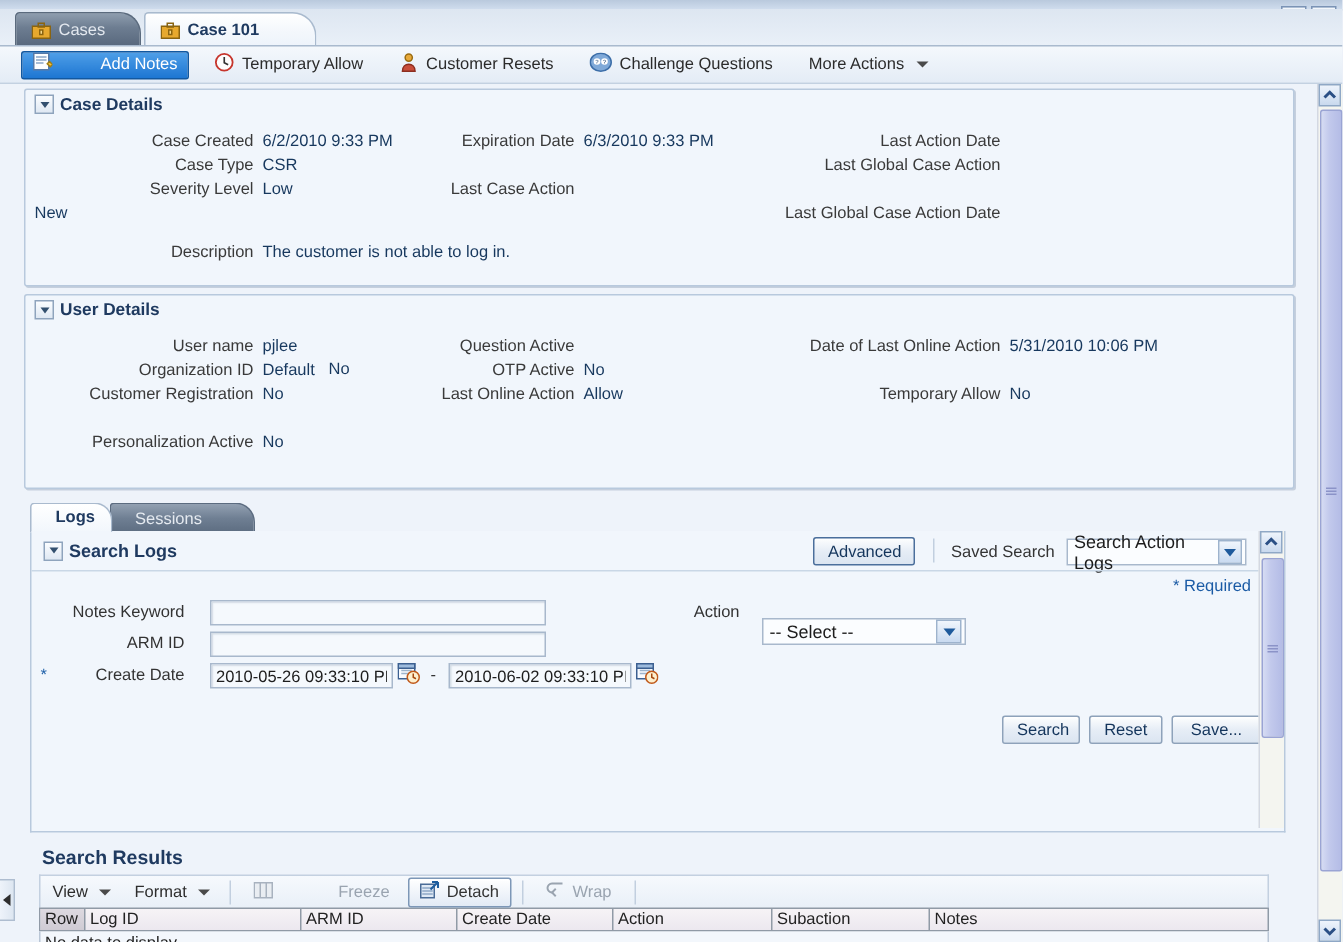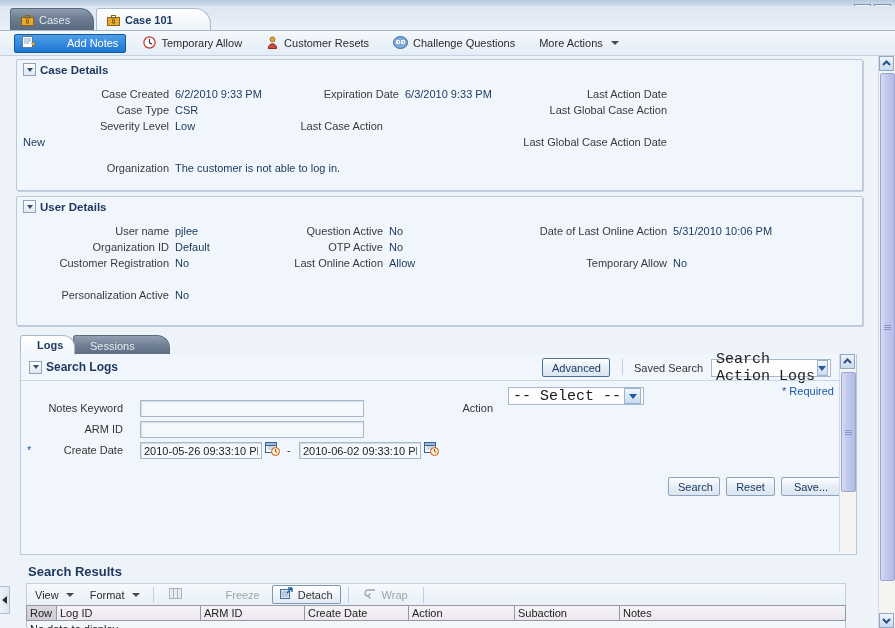--- a/index.html
+++ b/index.html
@@ -168,21 +168,21 @@
     border: 1px solid #8ea2ba;
     background: linear-gradient(to bottom,#fdfefe 0%,#e6edf6 50%,#dbe5f1 100%);
     font-family: "Liberation Sans", sans-serif; font-size: 11px;
     color: #14355c; height: 19px; padding: 0 9px; cursor: pointer;
     border-radius: 2px;
     box-shadow: 0 1px 0 rgba(255,255,255,0.8) inset;
   }
   .sel {
     border: 1px solid #a8b8cc; background: #fbfdff;
     height: 18px; box-sizing: border-box;
-    font-family: Liberation Mono, monospace; font-size: 15px;
+    font-family: Liberation Sans, sans-serif; font-size: 12px;
     color: #1d1d1d;
     display: flex; align-items: center; justify-content: space-between;
     padding: 0 2px 0 4px; cursor: pointer;
   }
   .sel-arrow {
     width: 15px; height: 14px;
     background: linear-gradient(to bottom,#f0f6fd,#c9daf0);
     border: 1px solid #9db3cd;
     display: flex; align-items: center; justify-content: center;
   }
@@ -370,26 +370,26 @@
           <span class="fvalue">CSR</span>
         </div>
         <div class="frow" style="left:0; top:41px;">
           <span class="flabel" style="width:152px;">Severity Level</span>
           <span class="fvalue">Low</span>
         </div>
         <div class="frow" style="left:0; top:57px;">
           <span class="fvalue">New</span>
         </div>
         <div class="frow" style="left:0; top:83px;">
-          <span class="flabel" style="width:152px;">Organization</span>
+          <span class="flabel" style="width:152px;">Description</span>
           <span class="fvalue">The customer is not able to log in.</span>
         </div>
 
         <div class="frow" style="left:196px; top:9px;">
-          <span class="flabel" style="width:170px;padding-left:16px;">Expiration Date</span>
+          <span class="flabel" style="width:170px;">Expiration Date</span>
           <span class="fvalue">6/3/2010 9:33 PM</span>
         </div>
         <div class="frow" style="left:196px; top:41px;">
           <span class="flabel" style="width:170px;">Last Case Action</span>
           <span class="fvalue"></span>
         </div>
 
         <div class="frow" style="left:480px; top:9px;">
           <span class="flabel" style="width:170px;">Last Action Date</span>
           <span class="fvalue"></span>
@@ -419,21 +419,21 @@
         </div>
         <div class="frow" style="left:0; top:41px;">
           <span class="flabel" style="width:152px; text-align:right;">Customer Registration</span>
           <span class="fvalue">No</span>
         </div>
         <div class="frow" style="left:0; top:73px;">
           <span class="flabel" style="width:152px; text-align:right;">Personalization Active</span>
           <span class="fvalue">No</span>
         </div>
 
-        <div class="frow" style="left:196px; top:9px;">
+        <div class="frow" style="left:196px; top:9px;flex-direction:column;">
           <span class="flabel" style="width:170px;">Question Active</span>
           <span class="fvalue">No</span>
         </div>
         <div class="frow" style="left:196px; top:25px;">
           <span class="flabel" style="width:170px;">OTP Active</span>
           <span class="fvalue">No</span>
         </div>
         <div class="frow" style="left:196px; top:41px;">
           <span class="flabel" style="width:170px;">Last Online Action</span>
           <span class="fvalue">Allow</span>
@@ -500,21 +500,21 @@
         <svg width="15" height="15" viewBox="0 0 15 15">
             <rect x="0.5" y="1.5" width="11" height="10" fill="#f8fbff" stroke="#3c6091"></rect>
             <rect x="0.5" y="1.5" width="11" height="3" fill="#9dbbdd" stroke="#3c6091"></rect>
             <path d="M2.5 6h7M2.5 8h7" stroke="#9db4cc"></path>
             <circle cx="10.5" cy="10.5" r="4" fill="#fdf0cf" stroke="#c0591a"></circle>
             <path d="M10.5 8v2.5l1.8 1" stroke="#a7480f" fill="none" stroke-width="1"></path>
           </svg>
       </span>
 
       <span style="position:absolute; left:420px; top:48px; width:52px; text-align:right; font-size:11px;">Action</span>
-      <div class="sel" style="position:absolute; left:487px; top:33px; width:136px;">
+      <div class="sel" style="position:absolute; left:487px; top:58px; width:136px;">
         <span>-- Select --</span>
         <span class="sel-arrow"></span>
       </div>
 
       <button class="btn" style="position:absolute; left:647px; top:123px; width:52px;">Search</button>
       <button class="btn" style="position:absolute; left:705px; top:123px; width:49px;">Reset</button>
       <button class="btn" style="position:absolute; left:760px; top:123px; width:60px;">Save...</button>
 
       <div class="sb-v" style="right:0; top:0; width:16px; height:198px;">
         <div class="sb-btn">

